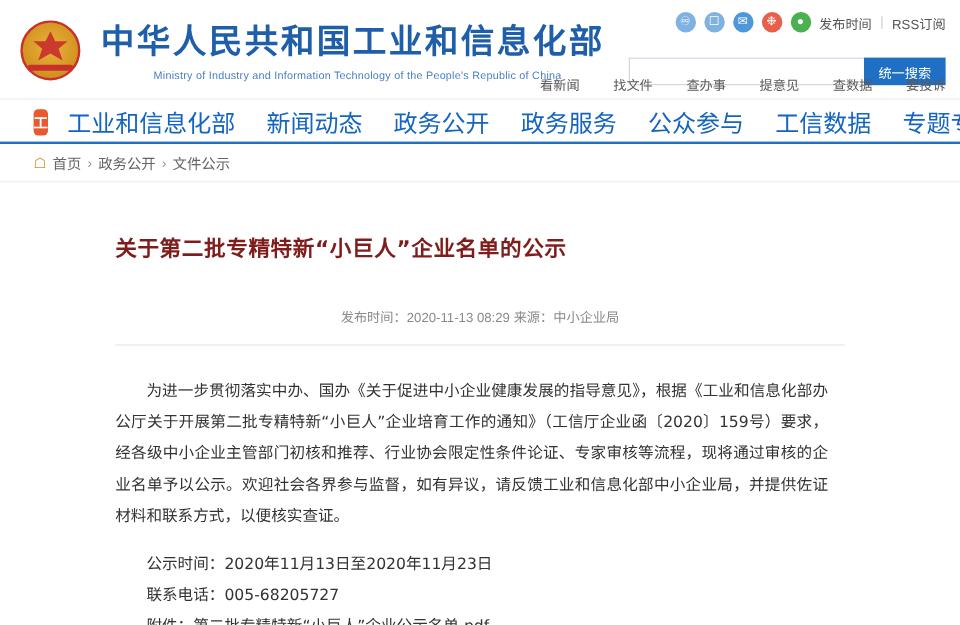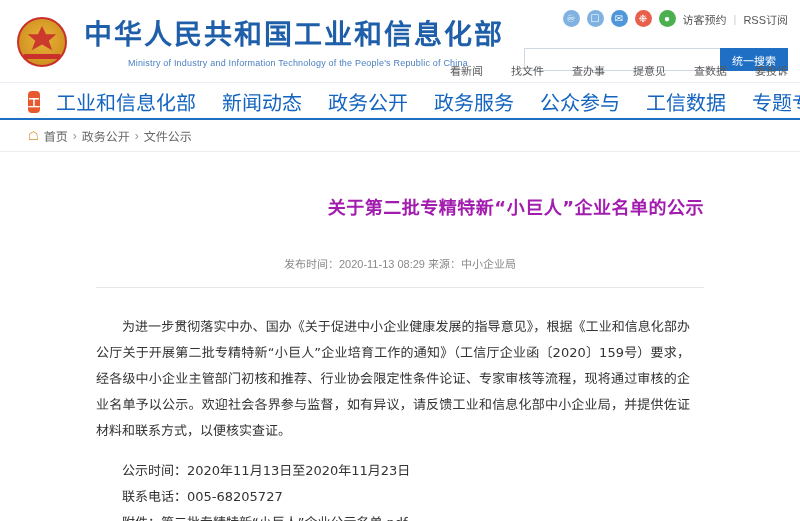--- a/index.html
+++ b/index.html
@@ -139,22 +139,22 @@
     color: #d98b2a; margin-right: 5px; font-size: 12px;
   }
   .crumb a { color: #666; text-decoration: none; }
   .crumb .sp { margin: 0 5px; color: #999; }
 
   
   .article {
     padding: 42px 96px 0 96px;
   }
   .art-title {
-    text-align: right;
-    font-size: 18px; font-weight: bold; color: #a21caf;
+    text-align: left;
+    font-size: 18px; font-weight: bold; color: #7f1d1d;
     line-height: 1.5; letter-spacing: .5px;
     font-family: "DejaVu Sans", "Liberation Sans", sans-serif;
   }
   .art-meta {
     text-align: center; font-size: 11px; color: #8a8a8a;
     margin-top: 34px;
   }
   .divider { border: none; border-top: 1px solid #e6e6e6; margin: 16px 0 0 0; }
 
   .body {
@@ -183,21 +183,21 @@
       <div class="title-cn">中华人民共和国工业和信息化部</div>
       <div class="title-en">Ministry of Industry and Information Technology of the People's Republic of China</div>
     </div>
 
     <div class="util">
       <span class="ic acc">♾</span>
       <span class="ic mob">☐</span>
       <span class="ic mail">✉</span>
       <span class="ic wb">❉</span>
       <span class="ic wx">●</span>
-      <a class="lnk" href="#">访客预约</a>
+      <a class="lnk" href="#">发布时间</a>
       <span class="sep">|</span>
       <a class="lnk" href="#">RSS订阅</a>
     </div>
 
     <div class="searchrow">
       <div class="searchbox">
         <input type="text" placeholder="" style="">
       </div>
       <button class="searchbtn">统一搜索</button>
     </div>

